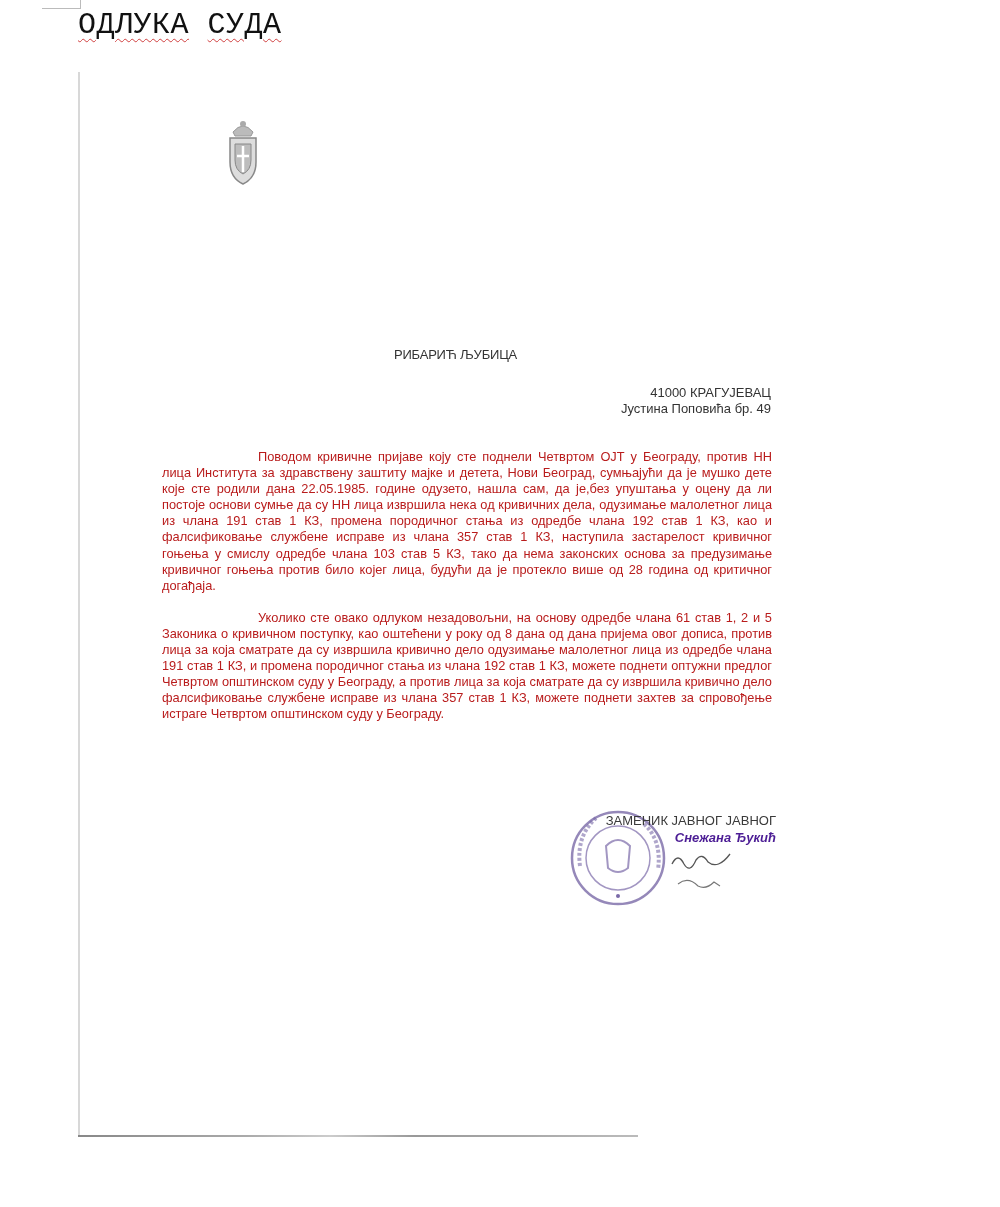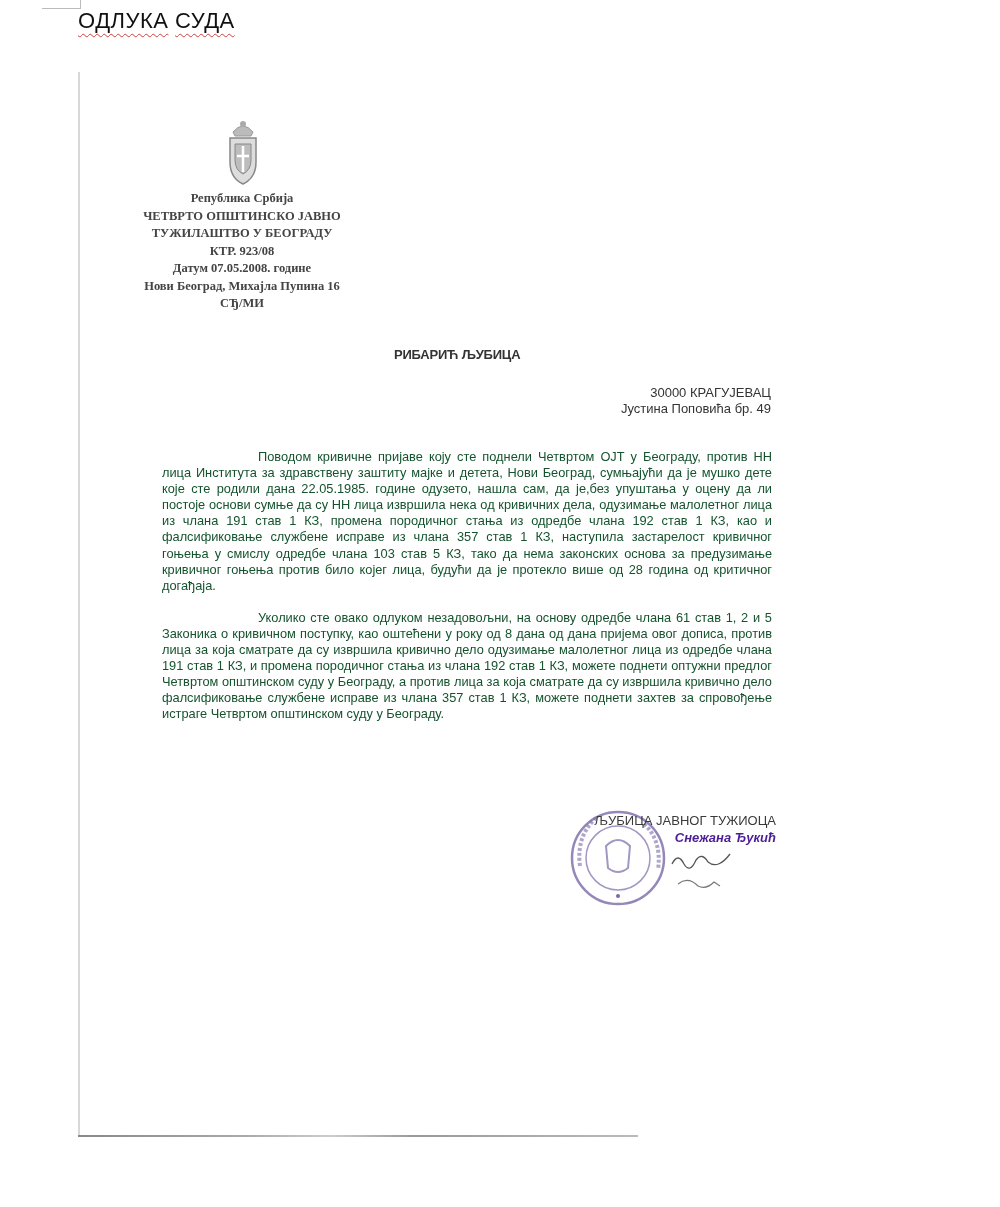--- a/index.html
+++ b/index.html
@@ -5,46 +5,46 @@
     html, body { margin: 0; padding: 0; }
     body {
       width: 1000px; height: 1207px; background: #ffffff; position: relative; overflow: hidden;
       font-family: "Liberation Sans", sans-serif; color: #333;
     }
     .corner-mark {
       position: absolute; left: 42px; top: 0; width: 38px; height: 8px;
       border-right: 1px solid #bbb; border-bottom: 1px solid #bbb;
     }
     .doc-title {
-      position: absolute; left: 78px; top: 8px; font-family: Liberation Sans, sans-serif;
-      font-size: 22px; color: #111; letter-spacing: 0.5px; white-space: nowrap;
+      position: absolute; left: 78px; top: 8px; font-family: Liberation Mono, monospace;
+      font-size: 30px; color: #111; letter-spacing: 0.5px; white-space: nowrap;
     }
     .doc-title .w {
       text-decoration: underline wavy #d04040; text-decoration-thickness: 1px; text-underline-offset: 5px;
     }
     .scan {
       position: absolute; left: 78px; top: 72px; width: 760px; height: 1066px;
     }
     .scan-left-edge { position: absolute; left: 0; top: 0; width: 2px; height: 1064px; background: #d8d8d8; }
     .scan-bottom-edge {
       position: absolute; left: 0; top: 1063px; width: 560px; height: 2px;
       background: linear-gradient(90deg, #888 0%, #aaa 30%, #ccc 45%, #999 60%, #bbb 100%);
     }
     .coat { position: absolute; left: 145px; top: 44px; width: 40px; height: 72px; }
     .header {
       position: absolute; left: 28px; top: 118px; width: 272px; text-align: center;
       font-family: "Liberation Serif", serif; font-weight: bold; font-size: 12.5px; line-height: 17.5px; color: #444;
     }
     .recipient-name {
-      position: absolute; left: 316px; top: 275px; font-size: 13px; font-weight: bold; color: #333; letter-spacing: -0.2px; text-align: center;
+      position: absolute; left: 316px; top: 275px; font-size: 13px; font-weight: normal; color: #333; letter-spacing: -0.2px; text-align: center;
     }
     .addr { position: absolute; right: 67px; top: 313px; text-align: right; font-size: 13px; line-height: 16px; color: #333; }
     .body-text {
       position: absolute; left: 84px; top: 377px; width: 610px; font-size: 12.8px; line-height: 16.1px;
-      text-align: justify; color: #14532d;
+      text-align: justify; color: #b91c1c;
     }
     .body-text p { margin: 0 0 16px 0; text-indent: 96px; }
     .sig-title { position: absolute; right: 62px; top: 741px; font-size: 13px; color: #3a3a3a; }
     .sig-name { position: absolute; right: 62px; top: 758px; font-size: 13px; font-style: italic; font-weight: bold; color: #4c1d95; }
     .stamp { position: absolute; left: 488px; top: 724px; width: 110px; height: 118px; }
     .signature { position: absolute; left: 590px; top: 772px; width: 75px; height: 50px; }
   </style>
 </head>
 <body>
 
@@ -56,50 +56,41 @@
   <div class="scan-bottom-edge"></div>
 
   <svg class="coat" viewBox="0 0 40 72">
     <path d="M10 16 Q20 4 30 16 L28 20 L12 20 Z" fill="#bbb" stroke="#999" stroke-width="1"></path>
     <circle cx="20" cy="8" r="3" fill="#aaa"></circle>
     <path d="M7 22 L33 22 L33 46 Q33 62 20 68 Q7 62 7 46 Z" fill="#ddd" stroke="#888" stroke-width="1.5"></path>
     <path d="M12 28 L28 28 L28 44 Q28 54 20 58 Q12 54 12 44 Z" fill="#bdbdbd" stroke="#888" stroke-width="1"></path>
     <path d="M20 30 L20 56 M14 40 L26 40" stroke="#fff" stroke-width="2.5"></path>
   </svg>
 
-  <div class="header">
-    <div>Република Србија</div>
-    <div>ЧЕТВРТО ОПШТИНСКО ЈАВНО</div>
-    <div>ТУЖИЛАШТВО У БЕОГРАДУ</div>
-    <div>КТР. 923/08</div>
-    <div>Датум 07.05.2008. године</div>
-    <div>Нови Београд, Михајла Пупина 16</div>
-    <div>СЂ/МИ</div>
-  </div>
 
   <div class="recipient-name">РИБАРИЋ ЉУБИЦА</div>
   <div class="addr">
-    <div>30000 КРАГУЈЕВАЦ</div>
+    <div>41000 КРАГУЈЕВАЦ</div>
     <div>Јустина Поповића бр. 49</div>
   </div>
 
   <div class="body-text">
     <p>Поводом кривичне пријаве коју сте поднели Четвртом ОЈТ у Београду, против НН лица Института за здравствену заштиту мајке и детета, Нови Београд, сумњајући да је мушко дете које сте родили дана 22.05.1985. године одузето, нашла сам, да је,без упуштања у оцену да ли постоје основи сумње да су НН лица извршила нека од кривичних дела, одузимање малолетног лица из члана 191 став 1 КЗ, промена породичног стања из одредбе члана 192 став 1 КЗ, као и фалсификовање службене исправе из члана 357 став 1 КЗ, наступила застарелост кривичног гоњења у смислу одредбе члана 103 став 5 КЗ, тако да нема законских основа за предузимање кривичног гоњења против било којег лица, будући да је протекло више од 28 година од критичног догађаја.</p>
     <p>Уколико сте овако одлуком незадовољни, на основу одредбе члана 61 став 1, 2 и 5 Законика о кривичном поступку, као оштећени у року од 8 дана од дана пријема овог дописа, против лица за која сматрате да су извршила кривично дело одузимање малолетног лица из одредбе члана 191 став 1 КЗ, и промена породичног стања из члана 192 став 1 КЗ, можете поднети оптужни предлог Четвртом општинском суду у Београду, а против лица за која сматрате да су извршила кривично дело фалсификовање службене исправе из члана 357 став 1 КЗ, можете поднети захтев за спровођење истраге Четвртом општинском суду у Београду.</p>
   </div>
 
   <svg class="stamp" viewBox="0 0 110 118">
     <circle cx="52" cy="62" r="46" fill="none" stroke="#7a6aa8" stroke-width="2.5" opacity="0.8"></circle>
     <circle cx="52" cy="62" r="32" fill="none" stroke="#7a6aa8" stroke-width="1.5" opacity="0.7"></circle>
     <path d="M40 50 Q52 38 64 50 L62 72 Q52 80 42 72 Z" fill="none" stroke="#7a6aa8" stroke-width="2" opacity="0.7"></path>
     <circle cx="52" cy="100" r="2" fill="#7a6aa8"></circle>
     <path d="M14 70 Q10 40 30 22" fill="none" stroke="#7a6aa8" stroke-width="4" stroke-dasharray="3 2" opacity="0.6"></path>
     <path d="M78 28 Q96 44 92 74" fill="none" stroke="#7a6aa8" stroke-width="4" stroke-dasharray="3 2" opacity="0.6"></path>
   </svg>
 
-  <div class="sig-title">ЉУБИЦА ЈАВНОГ ТУЖИОЦА</div>
+  <div class="sig-title">ЗАМЕНИК ЈАВНОГ ЈАВНОГ</div>
   <div class="sig-name">Снежана Ђукић</div>
 
   <svg class="signature" viewBox="0 0 75 50">
     <path d="M4 20 Q10 8 16 20 Q22 30 28 16 Q34 8 40 18 Q50 26 62 10" fill="none" stroke="#555" stroke-width="1.3"></path>
     <path d="M10 40 Q20 32 30 42 Q38 46 46 38 L52 42" fill="none" stroke="#777" stroke-width="1.1"></path>
   </svg>
 </div>
 
 </body></html>

